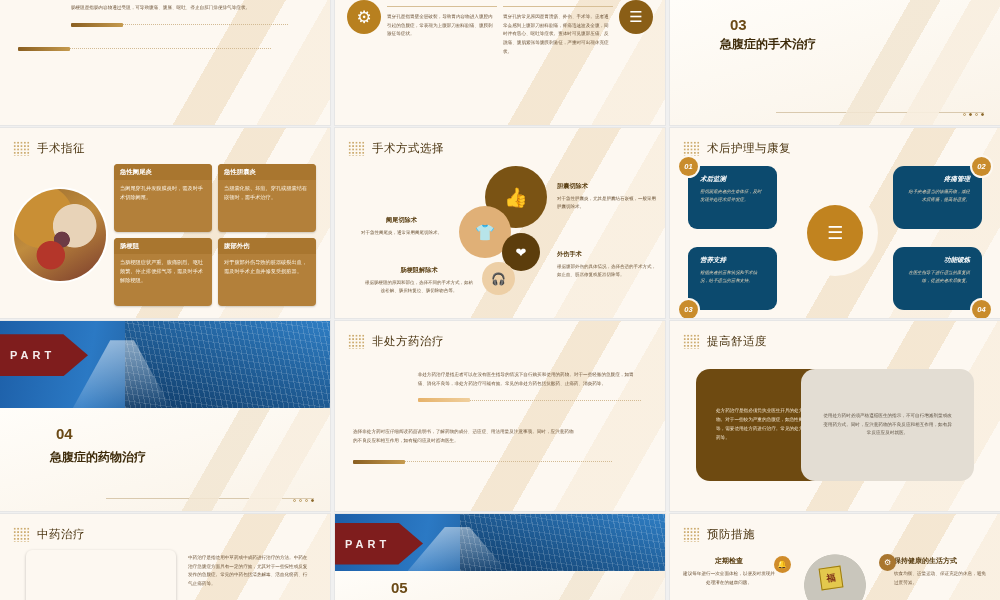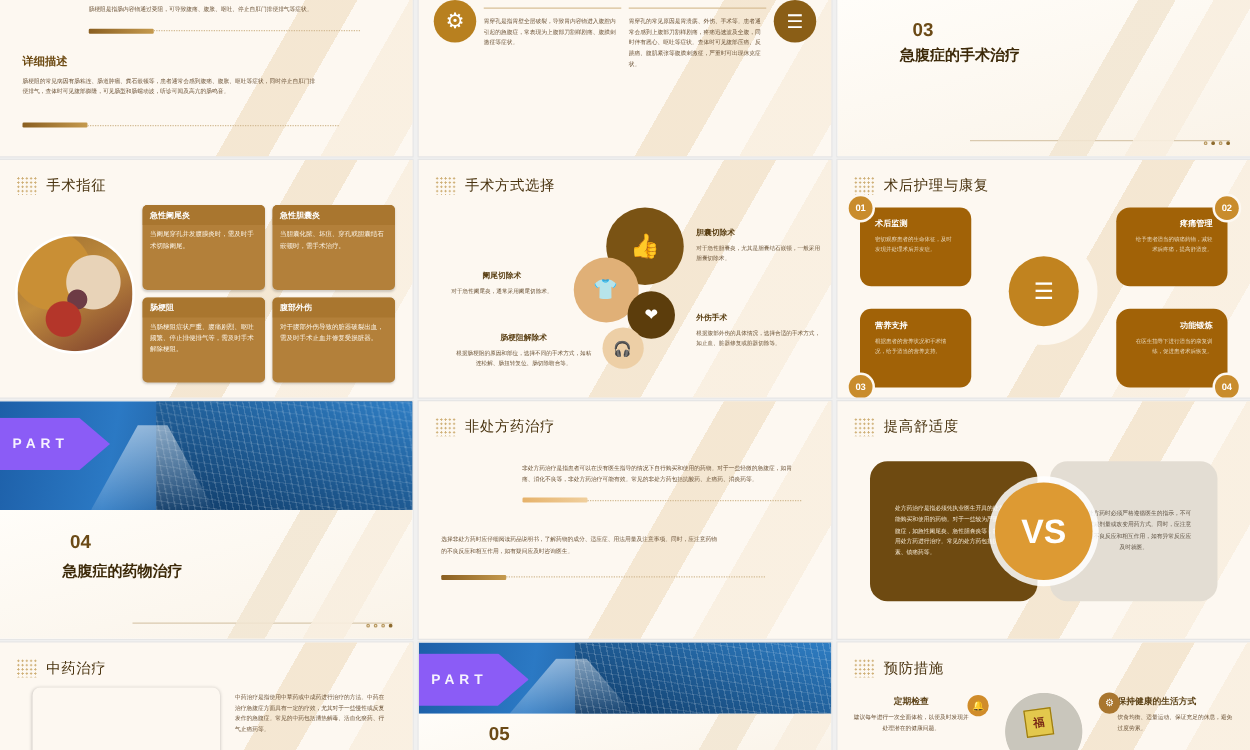--- a/index.html
+++ b/index.html
@@ -53,21 +53,21 @@
     background:linear-gradient(100deg,#1d5fa8 0%,#2b79c4 28%,#1b4f86 60%,#123a63 100%);}
   .cover .band:after{content:"";position:absolute;right:0;top:0;width:62%;height:100%;
     background:
       repeating-linear-gradient(78deg,rgba(255,255,255,.16) 0 1px,rgba(255,255,255,0) 1px 5px),
       repeating-linear-gradient(8deg,rgba(255,255,255,.10) 0 1px,rgba(255,255,255,0) 1px 7px),
       linear-gradient(200deg,#2f7ec4,#0f3a66);}
   .cover .band:before{content:"";position:absolute;left:22%;bottom:0;width:30%;height:78%;
     background:linear-gradient(170deg,rgba(255,255,255,.55),rgba(255,255,255,0));
     clip-path:polygon(38% 0,62% 0,100% 100%,0 100%);z-index:2;}
   .cover .tag{position:absolute;left:0;top:7%;width:88px;height:42px;z-index:4;
-    background:#8b5cf6;clip-path:polygon(0 0,72% 0,100% 50%,72% 100%,0 100%);
+    background:#7f1d1d;clip-path:polygon(0 0,72% 0,100% 50%,72% 100%,0 100%);
     display:flex;align-items:center;padding-left:10px;}
   .cover .tag span{color:#fff;font-size:11px;letter-spacing:4px;font-weight:bold;opacity:.92;}
   .cover .body{position:absolute;left:0;right:0;bottom:0;top:46%;
     background:linear-gradient(165deg,#fffdf9,#faf3e8);overflow:hidden;}
   .cover .body:after{content:"";position:absolute;right:-10px;top:-12px;width:200px;height:160px;
     background:linear-gradient(115deg,rgba(255,255,255,0) 0 36%,rgba(242,230,210,.85) 36% 47%,
       rgba(255,255,255,0) 47% 58%,rgba(248,238,223,.9) 58% 70%,rgba(255,255,255,0) 70%);
     transform:skewX(-6deg);}
   .cover .num{position:absolute;left:56px;top:16%;font-size:15px;font-weight:bold;color:#6b4a16;z-index:3;}
   .cover .ttl{position:absolute;left:50px;top:40%;font-size:12px;font-weight:bold;color:#3d2a09;z-index:3;}
@@ -89,21 +89,21 @@
   .vsR{flex:1;background:#e3ddd3;margin-left:-34px;}
   .vsL p{font-size:4.6px;line-height:1.95;color:#f5e9d4;}
   .vsR p{font-size:4.6px;line-height:1.95;color:#5d5142;text-align:center;}
   .vsC{width:78px;height:78px;border-radius:50%;background:#dd9a33;color:#fff;
     display:flex;align-items:center;justify-content:center;font-size:27px;font-weight:bold;
     z-index:3;position:relative;box-shadow:0 0 0 5px rgba(255,255,255,.85);}
 
   
   .poc{position:absolute;inset:34px 14px 14px 14px;}
   .pocRow{display:flex;height:47%;margin-bottom:6%;}
-  .pocBar{flex:1;background:#a16207;border-radius:9px;padding:9px 12px;position:relative;}
+  .pocBar{flex:1;background:#0c4a6e;border-radius:9px;padding:9px 12px;position:relative;font-style:italic;}
   .pocBar.l{margin-right:58px;}
   .pocBar.r{margin-left:58px;text-align:right;border-radius:11px;}
   .pocBar h4{font-size:6.5px;color:#fff;margin-bottom:4px;}
   .pocBar p{font-size:4.4px;line-height:1.8;color:#e9d9bd;}
   .badge{position:absolute;width:19px;height:19px;border-radius:50%;background:#c98c2c;color:#fff;
     font-size:7.5px;font-weight:bold;display:flex;align-items:center;justify-content:center;
     box-shadow:0 0 0 2px #fdf8f1;}
   .pocHub{position:absolute;left:50%;top:50%;transform:translate(-50%,-50%);
     width:86px;height:86px;border-radius:50%;background:#fdf8f1;
     display:flex;align-items:center;justify-content:center;z-index:4;}
@@ -132,24 +132,20 @@
 
 <div class="grid">
 
   <div class="slide light">
     <div class="inner" style="padding:0 14px;">
       <div style="padding-top:0;font-size:4.6px;line-height:1.9;color:#6a5135;width:72%;margin-left:18%;">肠梗阻是指肠内容物通过受阻，可导致腹痛、腹胀、呕吐、停止自肛门排便排气等症状。</div>
       <div style="display:flex;align-items:center;gap:0;margin:10px 0 0 18%;width:74%;">
         <div class="rule"></div>
         <div class="dline"></div>
       </div>
-      <div style="margin:16px 0 0 0;">
-        <div style="font-size:9px;font-weight:bold;color:#6d4a12;margin-bottom:5px;">详细描述</div>
-        <div class="ptxt" style="width:80%;">肠梗阻的常见病因有肠粘连、肠道肿瘤、粪石嵌顿等，患者通常会感到腹痛、腹胀、呕吐等症状，同时停止自肛门排便排气，查体时可见腹部膨隆，可见肠型和肠蠕动波，听诊可闻及高亢的肠鸣音。</div>
-      </div>
       <div style="display:flex;align-items:center;margin-top:20px;width:86%;">
         <div class="rule"></div>
         <div class="dline"></div>
       </div>
     </div>
   </div>
 
   <div class="slide light">
     <div class="inner" style="display:flex;gap:6px;padding:0 8px;">
       <div style="flex:1;display:flex;gap:6px;">
@@ -325,21 +321,20 @@
   <div class="slide light">
     <div class="inner">
       <div class="hd">
         <span class="dots"></span>
         <span class="t">提高舒适度</span>
       </div>
       <div class="vswrap">
         <div class="vsbox vsL">
           <p>处方药治疗是指必须凭执业医生开具的处方才能购买和使用的药物。对于一些较为严重的急腹症，如急性阑尾炎、急性胆囊炎等，需要使用处方药进行治疗。常见的处方药包括抗生素、镇痛药等。</p>
         </div>
-        <div class="vsC">VS</div>
         <div class="vsbox vsR">
           <p>使用处方药时必须严格遵循医生的指示，不可自行增减剂量或改变用药方式。同时，应注意药物的不良反应和相互作用，如有异常反应应及时就医。</p>
         </div>
       </div>
     </div>
   </div>
 
   <div class="slide light">
     <div class="inner">
       <div class="hd">

